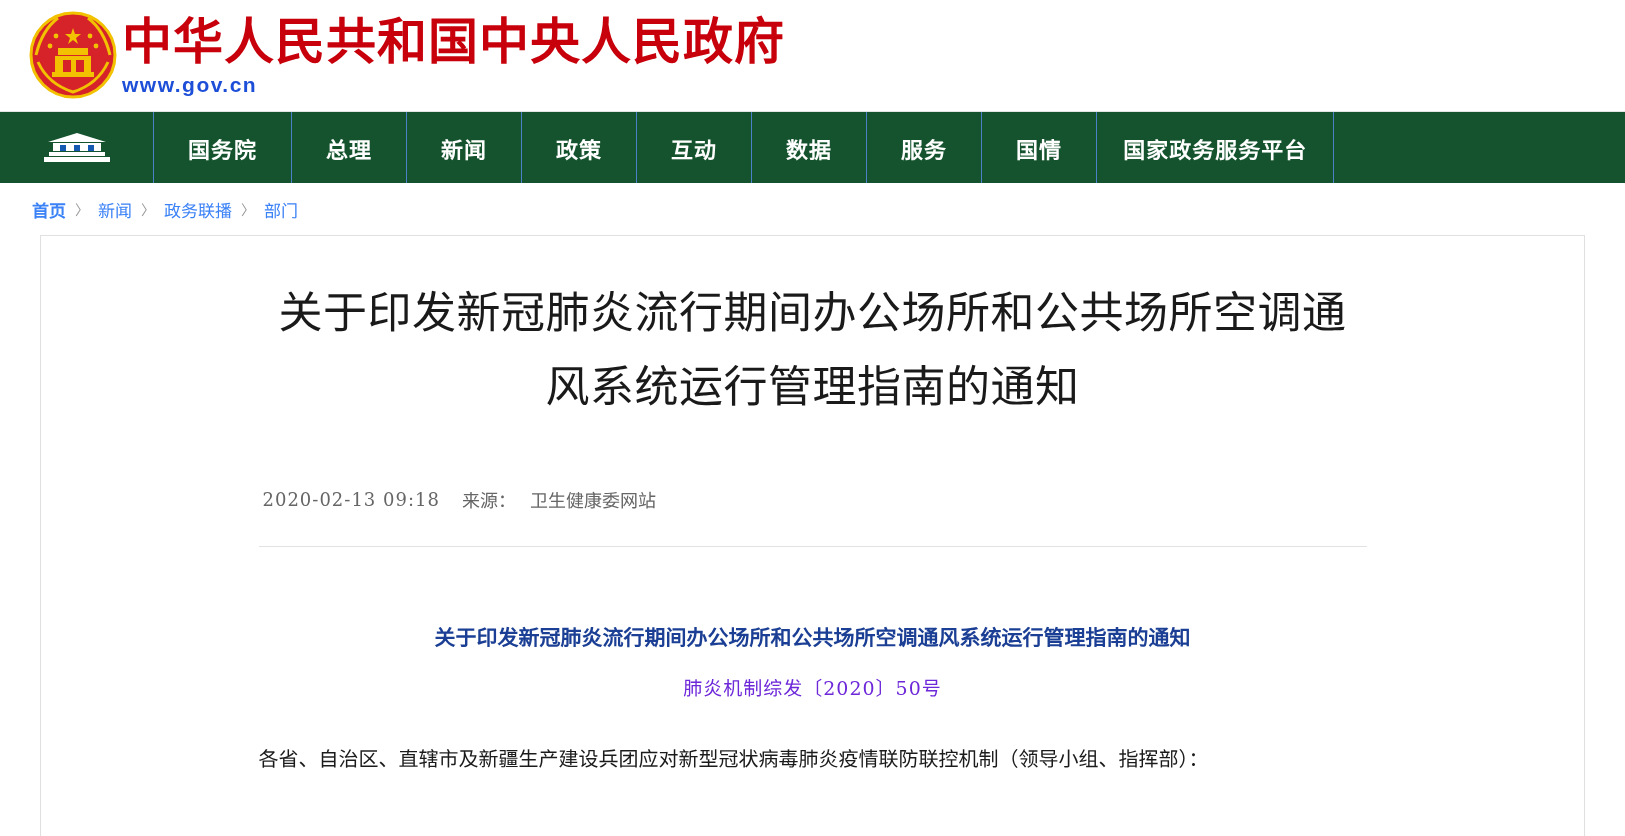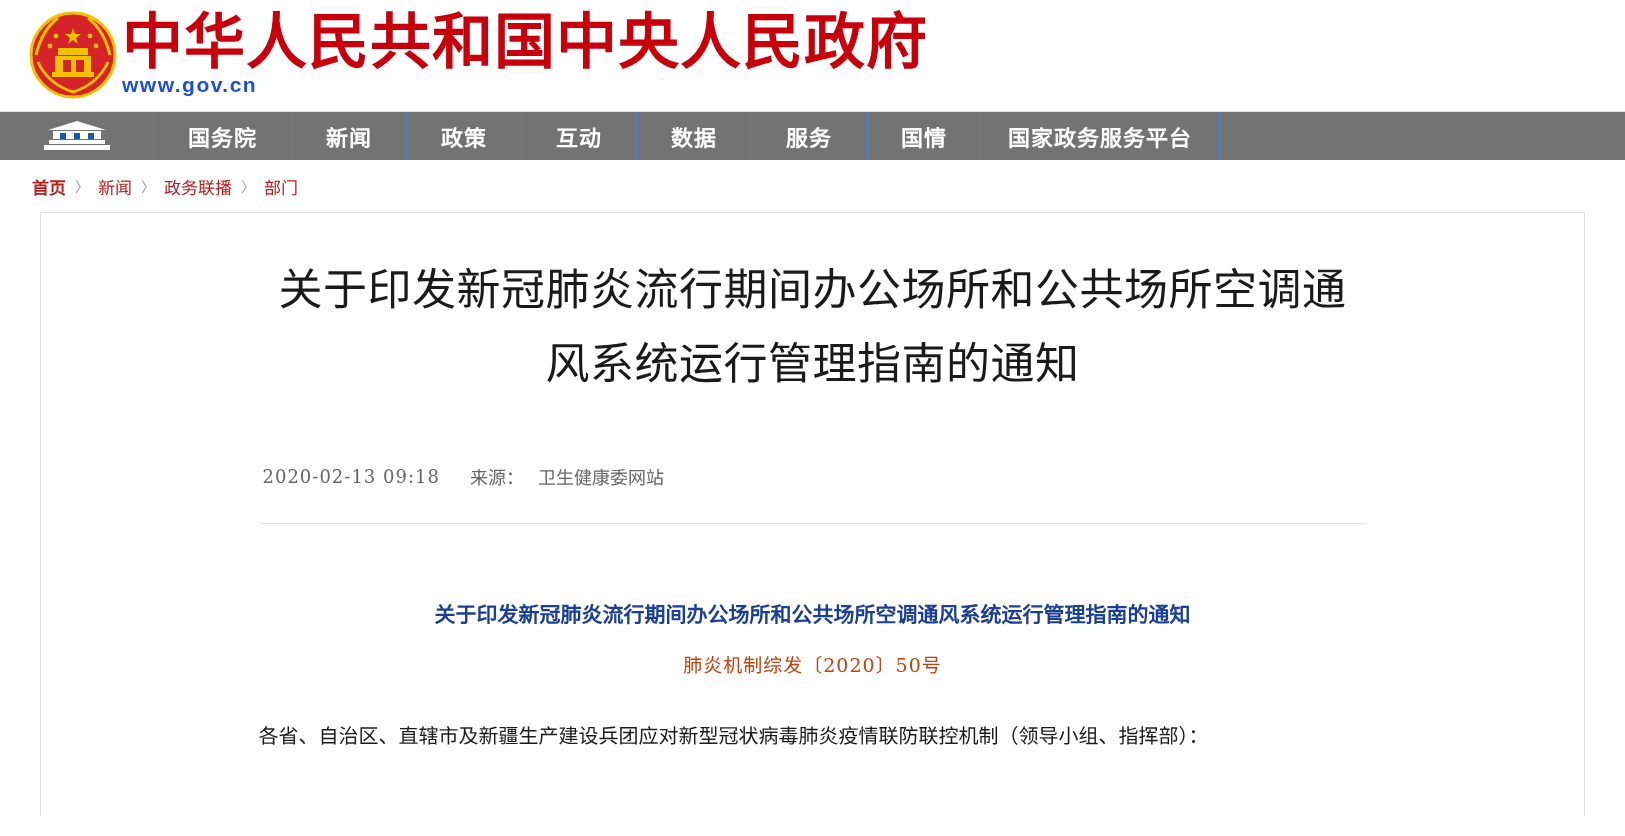--- a/index.html
+++ b/index.html
@@ -30,41 +30,41 @@
   .emblem svg { display: block; }
 
   .logo-block {
     position: absolute;
     left: 122px;
     top: 14px;
   }
   .logo-title {
     font-family: "DejaVu Serif", "Liberation Serif", serif;
     font-weight: bold;
-    font-size: 61px;
+    font-size: 50px;
     line-height: 56px;
     color: #c7000b;
     letter-spacing: 1px;
     white-space: nowrap;
   }
   .logo-url {
     font-family: "Liberation Sans", sans-serif;
     font-weight: bold;
     font-size: 21px;
     line-height: 26px;
     color: #1d4ed8;
     letter-spacing: 1.5px;
     margin-top: 2px;
   }
 
   
   .nav-bar {
     width: 100%;
-    height: 48px;
-    background: #737373;
+    height: 71px;
+    background: #14532d;
     display: flex;
     align-items: stretch;
   }
   .nav-home {
     width: 154px;
     display: flex;
     align-items: center;
     justify-content: center;
     border-right: 1px solid #4b81c6;
   }
@@ -88,21 +88,21 @@
   
   .breadcrumb {
     height: 52px;
     display: flex;
     align-items: center;
     padding-left: 32px;
     font-family: "DejaVu Serif", "Liberation Serif", serif;
     font-size: 17px;
     color: #333333;
   }
-  .breadcrumb .crumb { color: #b91c1c; cursor: pointer; }
+  .breadcrumb .crumb { color: #3b82f6; cursor: pointer; }
   .breadcrumb .crumb.first { font-weight: bold; }
   .breadcrumb .sep {
     color: #999999;
     margin: 0 9px;
     font-family: "Liberation Sans", sans-serif;
     font-size: 14px;
   }
 
   
   .page-body {
@@ -134,42 +134,42 @@
   .article-meta {
     margin-top: 62px;
     padding-left: 4px;
     font-family: "DejaVu Serif", "Liberation Serif", serif;
     font-size: 18px;
     color: #666666;
     display: flex;
     align-items: center;
   }
   .article-meta .date { letter-spacing: 1px; }
-  .article-meta .source-label { margin-left: 30px; }
+  .article-meta .source-label { margin-left: 22px; }
   .article-meta .source-name { margin-left: 14px; color: #666666; }
   .meta-divider {
     margin-top: 34px;
     border-top: 1px solid #e2e2e2;
   }
 
   .doc-heading {
     margin-top: 74px;
     text-align: center;
     font-family: "DejaVu Serif", "Liberation Serif", serif;
     font-size: 21px;
     font-weight: bold;
     color: #1b3f94;
     line-height: 34px;
   }
   .doc-number {
     margin-top: 18px;
     text-align: center;
     font-family: "DejaVu Serif", "Liberation Serif", serif;
     font-size: 19px;
-    color: #c2410c;
+    color: #6d28d9;
     letter-spacing: 1px;
   }
   .doc-salutation {
     margin-top: 40px;
     font-family: "DejaVu Serif", "Liberation Serif", serif;
     font-size: 20px;
     line-height: 38px;
     color: #1b1b1b;
     text-indent: 0;
   }
@@ -220,20 +220,23 @@
         <rect x="34" y="14" width="6" height="6" fill="#1559b0"></rect>
         <rect x="48" y="14" width="6" height="6" fill="#1559b0"></rect>
       </svg>
     </span>
   </div>
 
   <div class="nav-item">
     <span>国务院</span>
   </div>
   <div class="nav-item">
+    <span>总理</span>
+  </div>
+  <div class="nav-item">
     <span>新闻</span>
   </div>
   <div class="nav-item">
     <span>政策</span>
   </div>
   <div class="nav-item">
     <span>互动</span>
   </div>
   <div class="nav-item">
     <span>数据</span>

